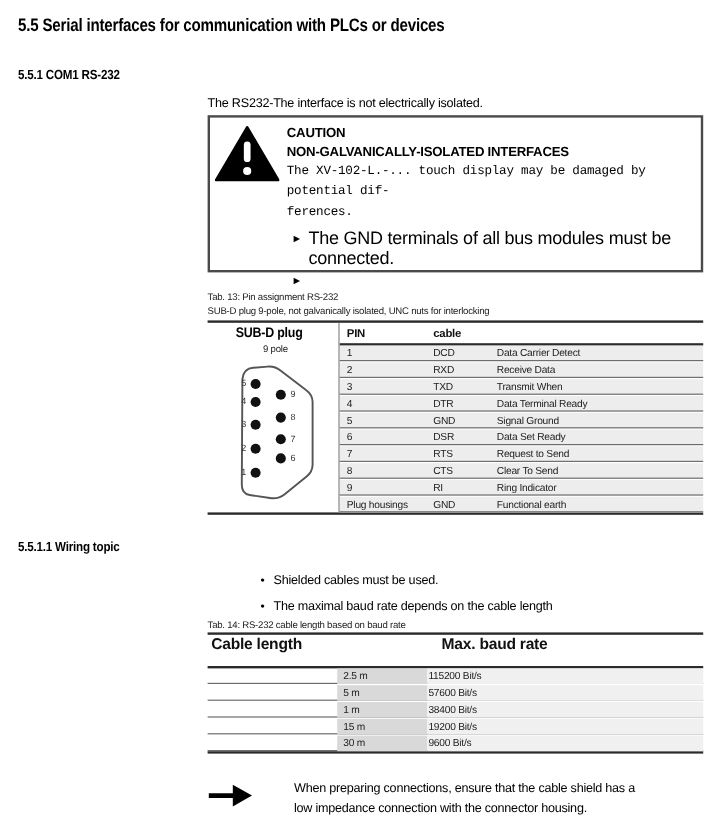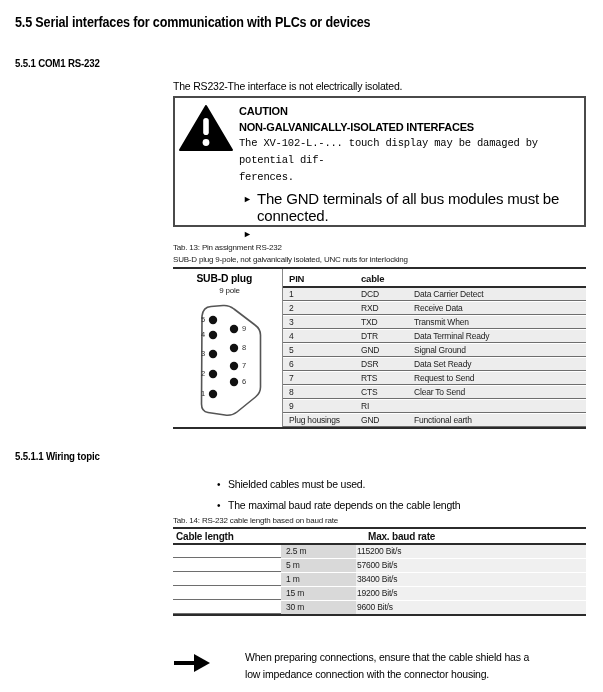--- a/index.html
+++ b/index.html
@@ -36,21 +36,21 @@
   .pt-row > div:first-child { padding-left:6px; }
   .pt-row:last-child { margin-bottom:0; }
 
   
   .w-bullets { left:217px; top:474px; }
   .w-bullet { display:flex; font-size:10.5px; line-height:21px; }
   .w-bullet .dot { width:11px; font-size:10px; }
 
   
   .cable-table { left:173px; top:527px; width:413px; border-top:2px solid #2b2b2b; border-bottom:2.5px solid #2b2b2b; background:#fff; }
-  .ct-head { display:grid; grid-template-columns:192px 1fr; height:16px; line-height:16px; font-size:10px; font-weight:bold; color:#111; border-bottom:2px solid #2b2b2b; padding-left:3px; }
+  .ct-head { display:grid; grid-template-columns:192px 1fr; height:28px; line-height:16px; font-size:13px; font-weight:bold; color:#111; border-bottom:2px solid #2b2b2b; padding-left:3px; }
   .ct-row { display:grid; grid-template-columns:108px 75px 1fr; height:13px; line-height:13px; font-size:8.5px; color:#222; border-bottom:1px solid #6e6e6e; margin-bottom:1px; }
   .ct-row:last-child { margin-bottom:0; }
   .ct-mid { background:#d9d9d9; padding-left:5px; }
   .ct-val { background:#f0f0f0; padding-left:1px; }
 
   .note-text { font-size:10.5px; line-height:17px; }
 </style>
 </head>
 <body>
 
@@ -161,20 +161,21 @@
         <div>Request to Send</div>
       </div>
       <div class="pt-row">
         <div>8</div>
         <div>CTS</div>
         <div>Clear To Send</div>
       </div>
       <div class="pt-row">
         <div>9</div>
         <div>RI</div>
+        <div>Ring Indicator</div>
       </div>
       <div class="pt-row">
         <div>Plug housings</div>
         <div>GND</div>
         <div>Functional earth</div>
       </div>
     </div>
   </div>
 
   <div class="abs h2" style="left:15px; top:450px;">5.5.1.1 Wiring topic</div>

